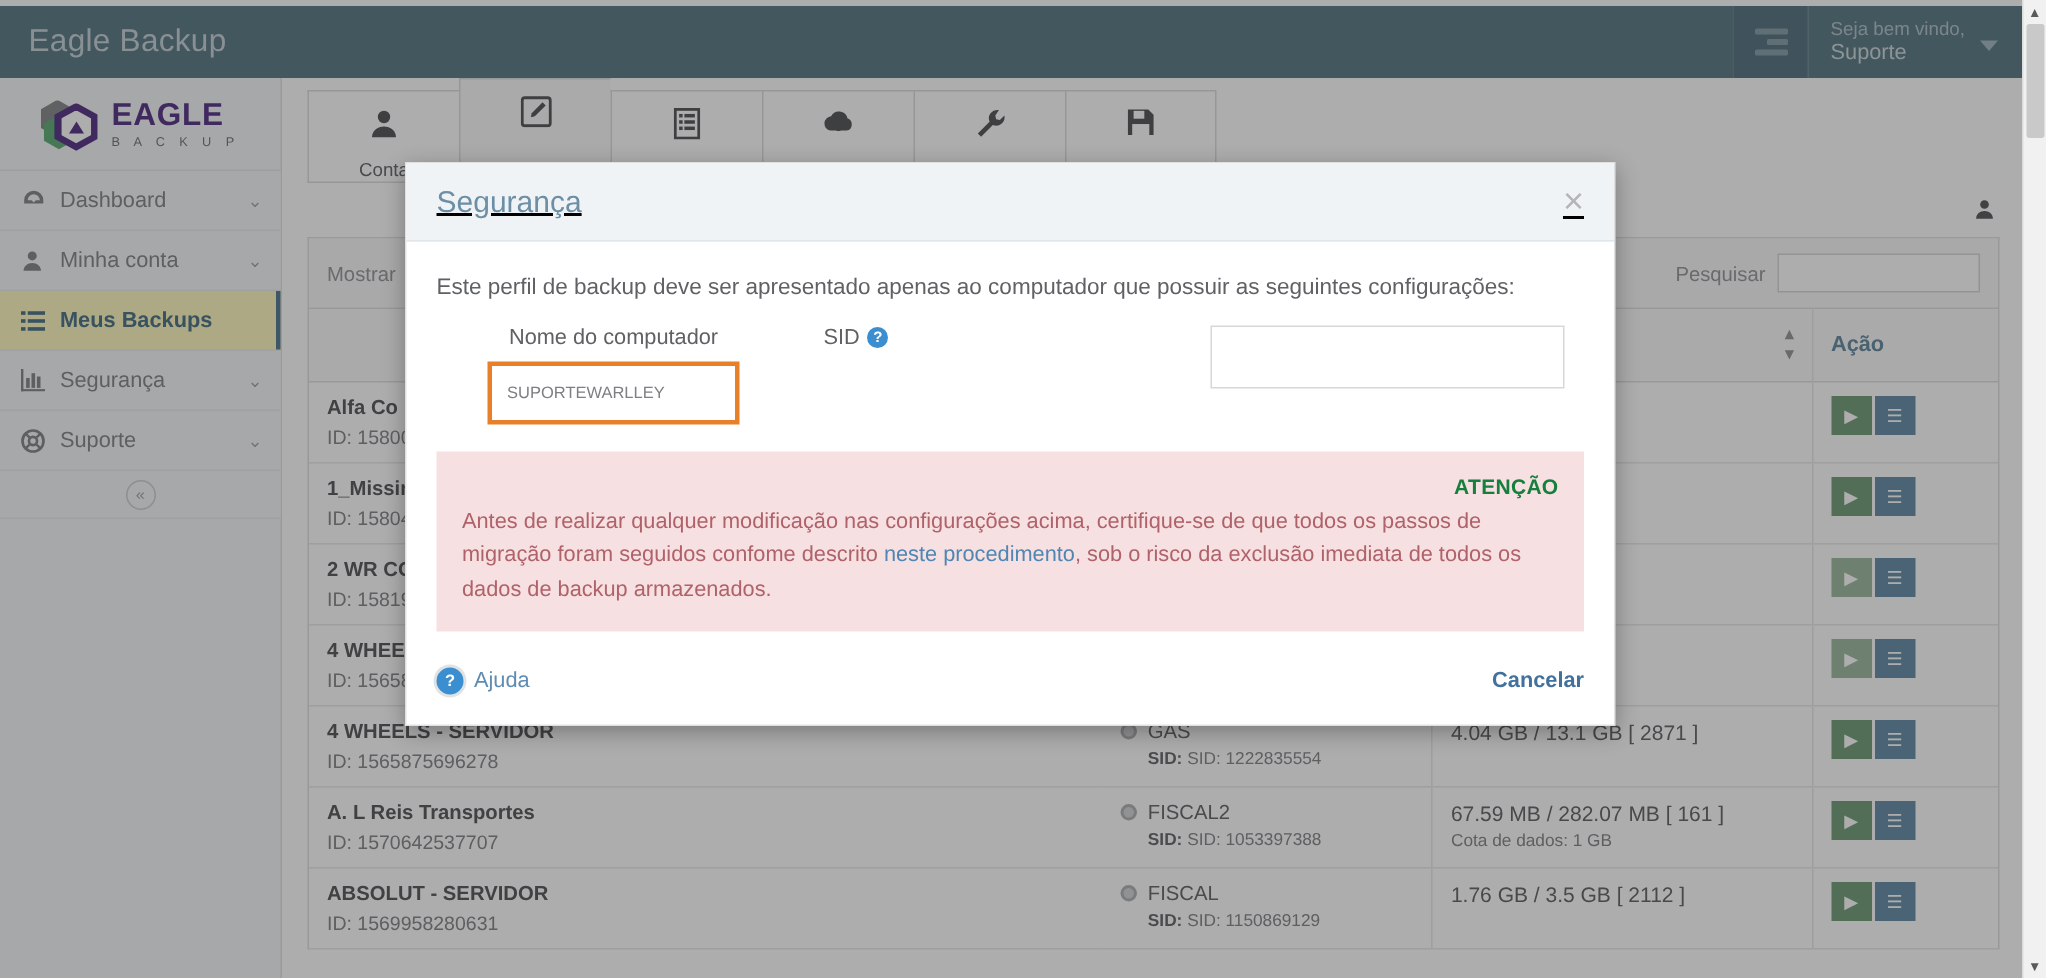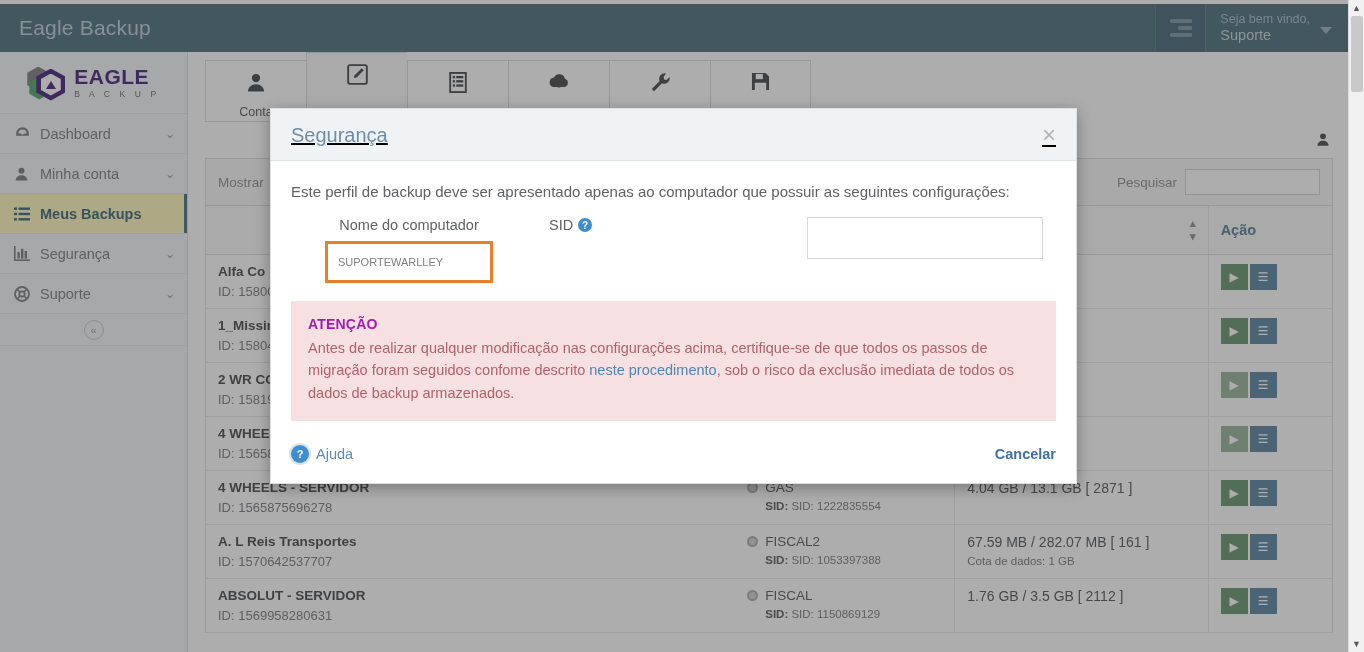--- a/index.html
+++ b/index.html
@@ -222,21 +222,21 @@
   .field-input {
     height: 42px; border: 3px solid #e8802a; background: #ffffff;
     font-family: "Liberation Sans", sans-serif; font-size: 11px; color: #7d7f82;
     padding: 0 10px; outline: none;
   }
   .field-input.plain { border: 1px solid #d5d7d9; height: 42px; }
 
   .alert {
     margin-top: 18px; background: #f7e0e1; padding: 15px 17px 17px 17px; color: #a8555c;
   }
-  .alert-title { font-weight: bold; font-size: 14px; color: #a21caf; margin-bottom: 5px; letter-spacing: .2px; }
+  .alert-title { font-weight: bold; font-size: 14px; color: #15803d; margin-bottom: 5px; letter-spacing: .2px; text-align: right; }
   .alert-text { font-size: 14.5px; line-height: 1.55; color: #b0626a; }
   .alert-link { color: #4f86b3; text-decoration: none; cursor: pointer; text-align: right; }
 
   .modal-foot {
     display: flex; align-items: center; padding: 16px 20px 20px 20px;
   }
   .help-link { display: flex; align-items: center; gap: 7px; cursor: pointer; }
   .help-circle {
     width: 18px; height: 18px; border-radius: 50%; background: #3b8fd0; color: #fff;
     font-size: 11px; font-weight: bold; display: inline-flex; align-items: center; justify-content: center;

